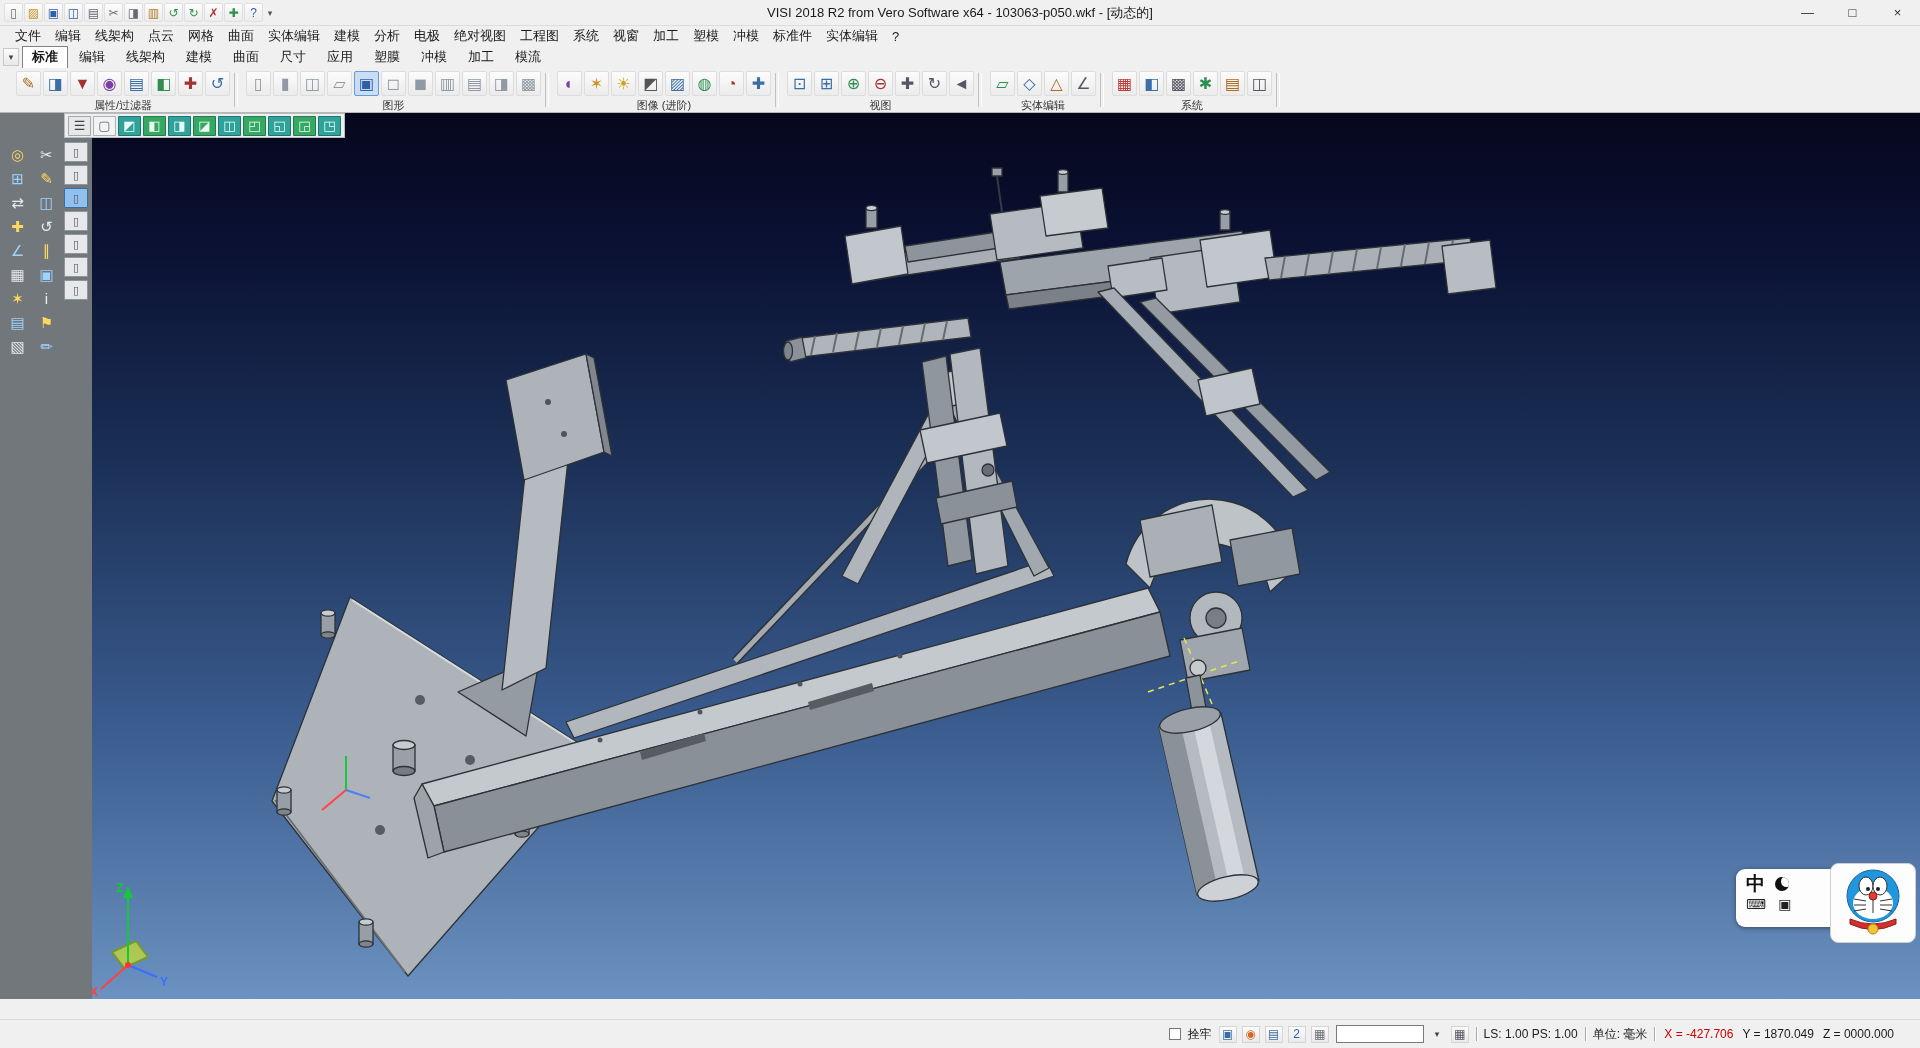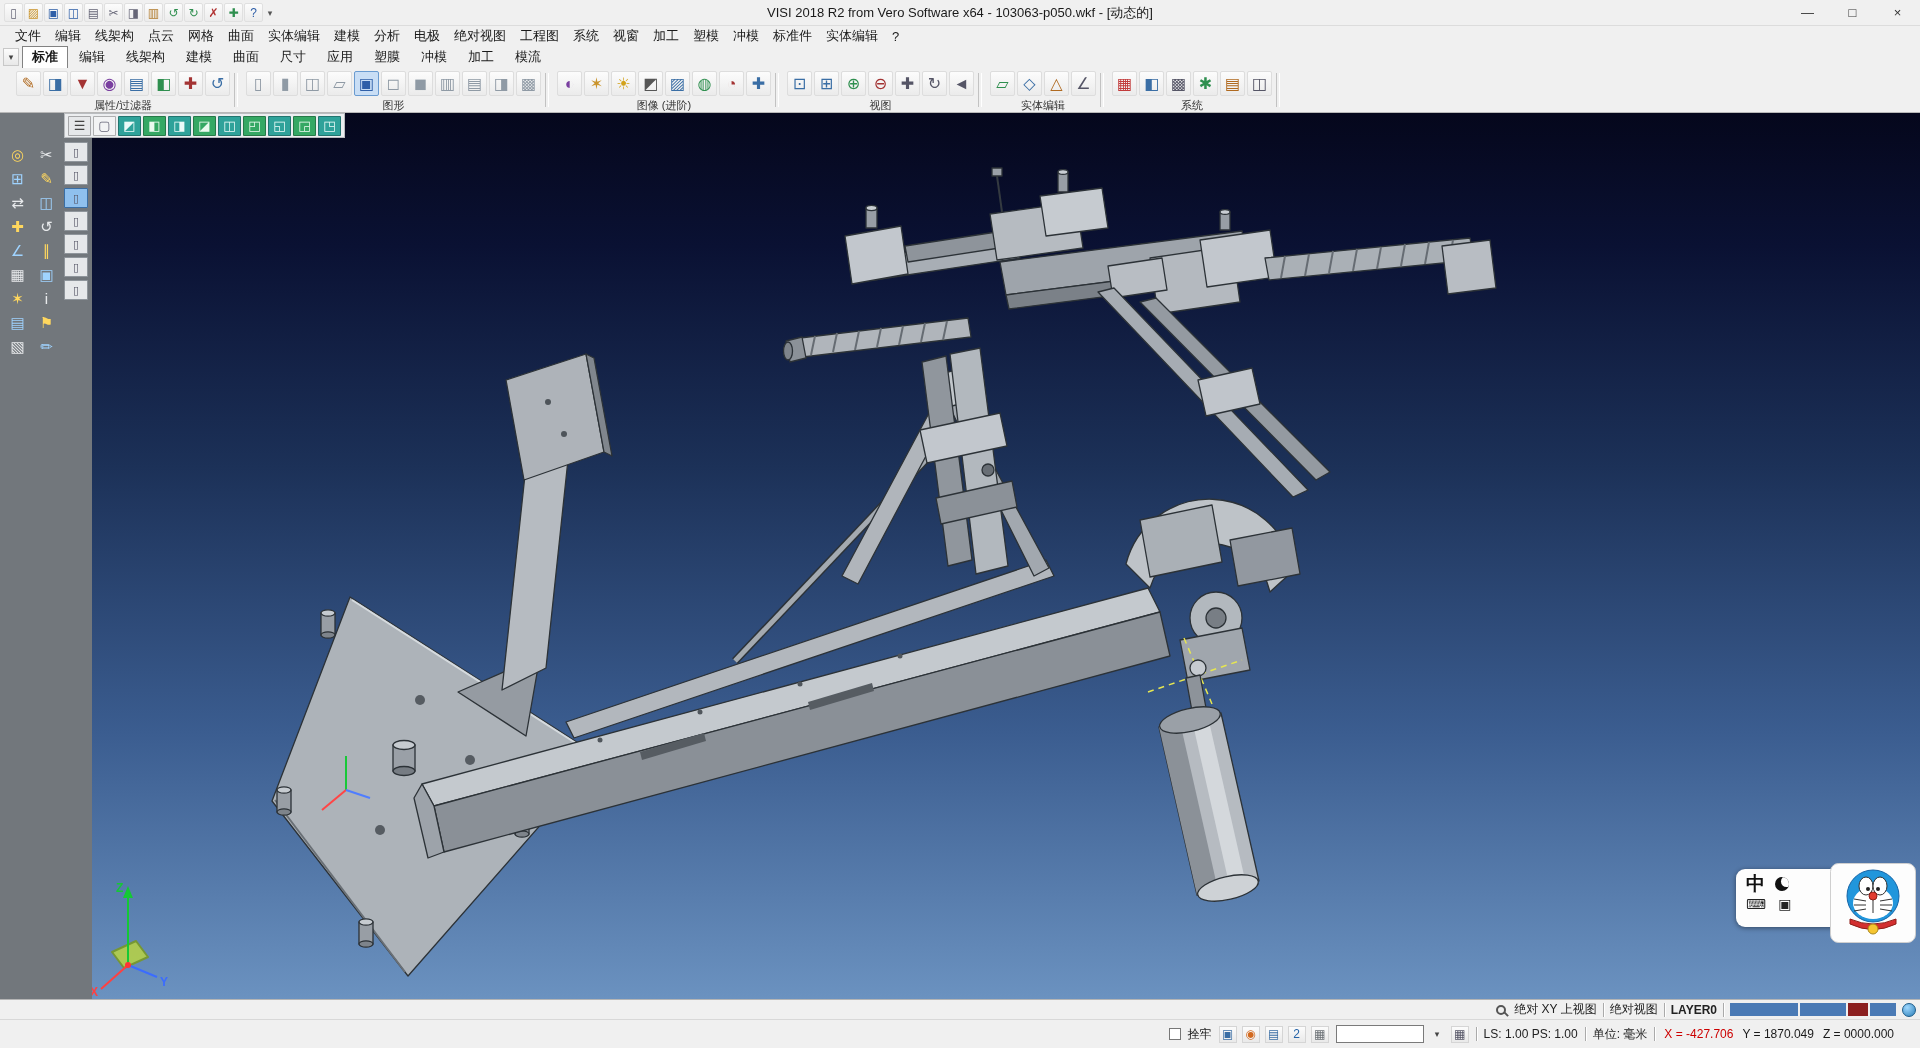--- a/index.html
+++ b/index.html
@@ -443,36 +443,20 @@
         <span class="mini-btn">▯</span>
         <span class="mini-btn">▯</span>
         <span class="mini-btn active">▯</span>
         <span class="mini-btn">▯</span>
         <span class="mini-btn">▯</span>
         <span class="mini-btn">▯</span>
         <span class="mini-btn">▯</span>
       </div>
   </div>
 
-  <div class="status1">
-    <span class="search-icon"></span>
-    <span>绝对 XY 上视图</span>
-    <span class="vsep"></span>
-    <span>绝对视图</span>
-    <span class="vsep"></span>
-    <span class="layer">LAYER0</span>
-    <span class="vsep"></span>
-    <div class="layer-colors">
-        <span class="seg" style="--c: #4a7ab5; width: 68px;"></span>
-        <span class="seg" style="--c: #4a7ab5; width: 46px;"></span>
-        <span class="seg" style="--c: #8b1f1f; width: 20px;"></span>
-        <span class="seg" style="--c: #4a7ab5; width: 26px;"></span>
-      </div>
-    <span class="orb"></span>
-  </div>
 
   <div class="status2">
     <span class="lock-box"></span>
     <span>拴牢</span>
     <div class="s2-icons">
         <span class="s2-icon" style="--c: #3a6ea5;">▣</span>
         <span class="s2-icon" style="--c: #d2691e;">◉</span>
         <span class="s2-icon" style="--c: #3a6ea5;">▤</span>
         <span class="s2-icon" style="--c: #2563a8;">2</span>
         <span class="s2-icon" style="--c: #6b7075;">▦</span>

